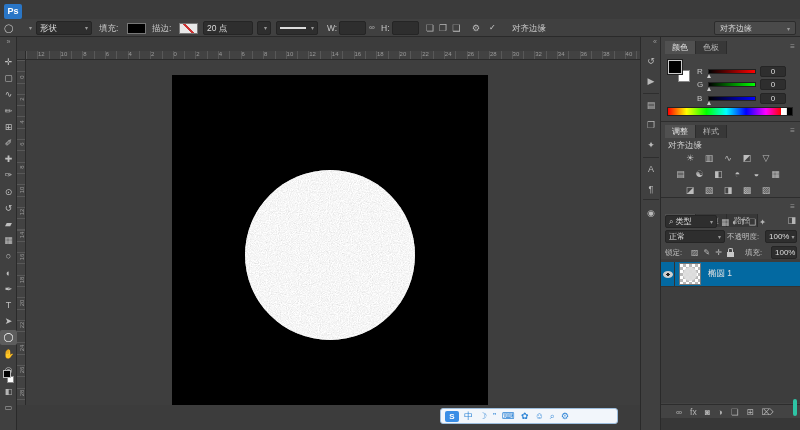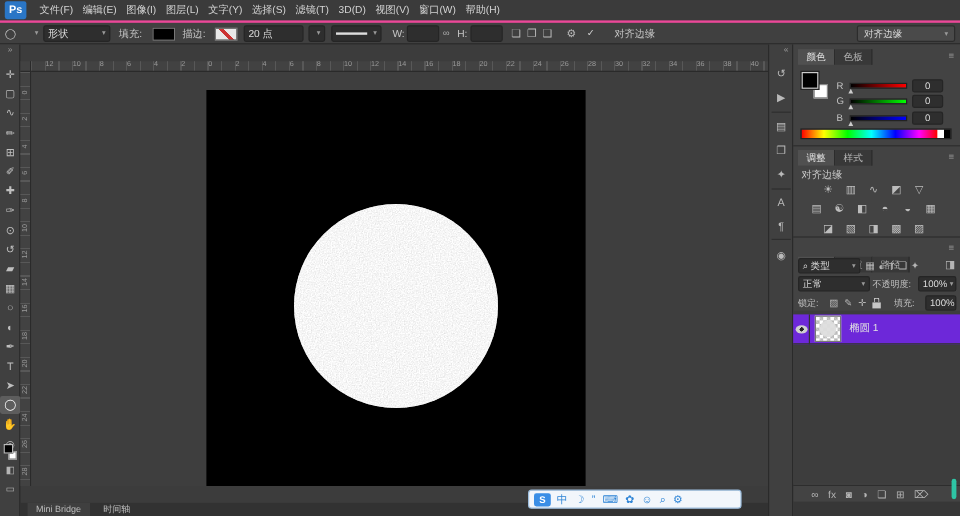--- a/index.html
+++ b/index.html
@@ -1,21 +1,21 @@
 <!DOCTYPE html>
 <html><head>
 <meta charset="utf-8">
 <style>
   *{margin:0;padding:0;box-sizing:border-box}
   html,body{width:800px;height:430px;overflow:hidden;background:#222}
   body{font-family:"Liberation Sans","DejaVu Sans",sans-serif;-webkit-font-smoothing:antialiased}
   #app{position:absolute;left:0;top:0;width:800px;height:430px;background:#3c3c3c;color:#ccc}
 
   
-  #menubar{position:absolute;left:0;top:0;width:800px;height:24px;background:#3b3b3b;border-bottom:7px solid #ec4899;display:flex;align-items:center}
+  #menubar{position:absolute;left:0;top:0;width:800px;height:24px;background:#3b3b3b;border-bottom:2px solid #ec4899;display:flex;align-items:center}
   #ps-logo{width:18px;height:15px;margin:0 7px 0 4px;background:#2a76c6;color:#fff;font-size:9px;font-weight:bold;border-radius:2px;text-align:center;line-height:15px}
   .menu-item{padding:0 4px;height:19px;line-height:19px;font-size:8.5px;color:#d4d4d4;white-space:nowrap}
 
   
   #optionsbar{position:absolute;left:0;top:19px;width:800px;height:18px;background:#404040;border-bottom:1px solid #2a2a2a;font-size:8.5px;color:#c6c6c6}
   .ob{position:absolute;top:2px;height:14px;line-height:14px;white-space:nowrap}
   .well{background:#2e2e2e;border:1px solid #252525;border-radius:2px;display:flex;align-items:center;padding:0 3px;color:#ddd;gap:0}
   .dd{color:#9a9a9a;font-size:6px;margin-left:auto}
   #tool-chip{left:4px;width:28px;display:flex;align-items:center;gap:2px;color:#cfcfcf}
   #mode-well{left:36px;width:56px}
@@ -110,21 +110,21 @@
   #blend-well{left:4px;top:193px;width:60px}
   #opacity-label{position:absolute;left:66px;top:195px;font-size:7.5px;color:#c0c0c0}
   #opacity-well{left:104px;top:193px;width:32px}
   #lock-label{position:absolute;left:4px;top:211px;font-size:7.5px;color:#c0c0c0}
   #lock-icons{position:absolute;left:30px;top:209px;height:13px;display:flex;gap:5px;align-items:center}
   .lk{font-size:8px;color:#b5b5b5}
   #fill-label2{position:absolute;left:84px;top:211px;font-size:7.5px;color:#c0c0c0}
   #fill-well{left:110px;top:209px;width:26px}
   #layer-list{position:absolute;left:0;top:222px;width:140px;height:144px;background:#3d3d3d}
   .layer-row{position:absolute;left:0;width:140px;height:25px;border-bottom:1px solid #333;display:flex;align-items:center}
-  .layer-row.selected{background:#6d28d9}
+  .layer-row.selected{background:#0369a1}
   .eye-cell{width:14px;height:25px;border-right:1px solid #333;display:flex;align-items:center;justify-content:center}
   .eyeicon{width:10px;height:7px;border-radius:50%;background:radial-gradient(circle 1.8px at 50% 50%,#222 95%,#cfcfcf 100%)}
   .thumb{width:22px;height:22px;margin-left:4px;border:1px solid #777}
   .thumb.checker{background-color:#fff;background-image:linear-gradient(45deg,#b9b9b9 25%,transparent 25%,transparent 75%,#b9b9b9 75%),linear-gradient(45deg,#b9b9b9 25%,transparent 25%,transparent 75%,#b9b9b9 75%);background-size:6px 6px;background-position:0 0,3px 3px;position:relative}
   .thumb.checker::after{content:"";position:absolute;inset:3px;border-radius:50%;background:#ddd;opacity:.95}
   .thumb.black{background:#000;border-color:#555}
   .layer-name{margin-left:7px;font-size:8.5px;color:#e2e2e2}
   .layer-name.italic{font-style:italic;color:#cfcfcf}
   .lockicon{position:relative;width:7px;height:5px;background:#c8c8c8;margin-top:3px}
   .lockicon::before{content:"";position:absolute;top:-4px;left:1px;width:3px;height:3px;border:1px solid #c8c8c8;border-bottom:none;border-radius:2px 2px 0 0}
@@ -152,33 +152,20 @@
   #ime-logo{width:14px;height:11px;background:#3a8ee6;border-radius:2px;color:#fff;font-size:8px;font-weight:bold;text-align:center;line-height:11px}
   .ime-ico{font-size:9px;color:#2f85d6;line-height:14px}
 </style>
 </head>
 <body>
 
 <div id="app">
 
   <div id="menubar">
     <span id="ps-logo">Ps</span>
-    <span id="menu-items" style="display:flex">
-        <span class="menu-item">文件(F)</span>
-        <span class="menu-item">编辑(E)</span>
-        <span class="menu-item">图像(I)</span>
-        <span class="menu-item">图层(L)</span>
-        <span class="menu-item">文字(Y)</span>
-        <span class="menu-item">选择(S)</span>
-        <span class="menu-item">滤镜(T)</span>
-        <span class="menu-item">3D(D)</span>
-        <span class="menu-item">视图(V)</span>
-        <span class="menu-item">窗口(W)</span>
-        <span class="menu-item">帮助(H)</span>
-      </span>
   </div>
 
   <div id="optionsbar">
     <span class="ob" id="tool-chip">
       <span>◯</span>
       <span class="dd">▾</span>
     </span>
     <span class="ob well" id="mode-well">
       <span>形状</span>
       <span class="dd">▾</span>
@@ -435,24 +422,20 @@
         <span class="fico">◙</span>
         <span class="fico">◑</span>
         <span class="fico">❏</span>
         <span class="fico">⊞</span>
         <span class="fico">⌦</span>
       </div>
     <span id="panel-scroll"></span>
     <div id="panels-bottom"></div>
   </div>
 
-  <div id="bottombar">
-    <span class="btab first">Mini Bridge</span>
-    <span class="btab second">时间轴</span>
-  </div>
 
   <div id="ime">
     <span id="ime-logo">S</span>
     <span id="ime-icons" style="display:flex;gap:6px">
         <span class="ime-ico">中</span>
         <span class="ime-ico">☽</span>
         <span class="ime-ico">”</span>
         <span class="ime-ico">⌨</span>
         <span class="ime-ico">✿</span>
         <span class="ime-ico">☺</span>

